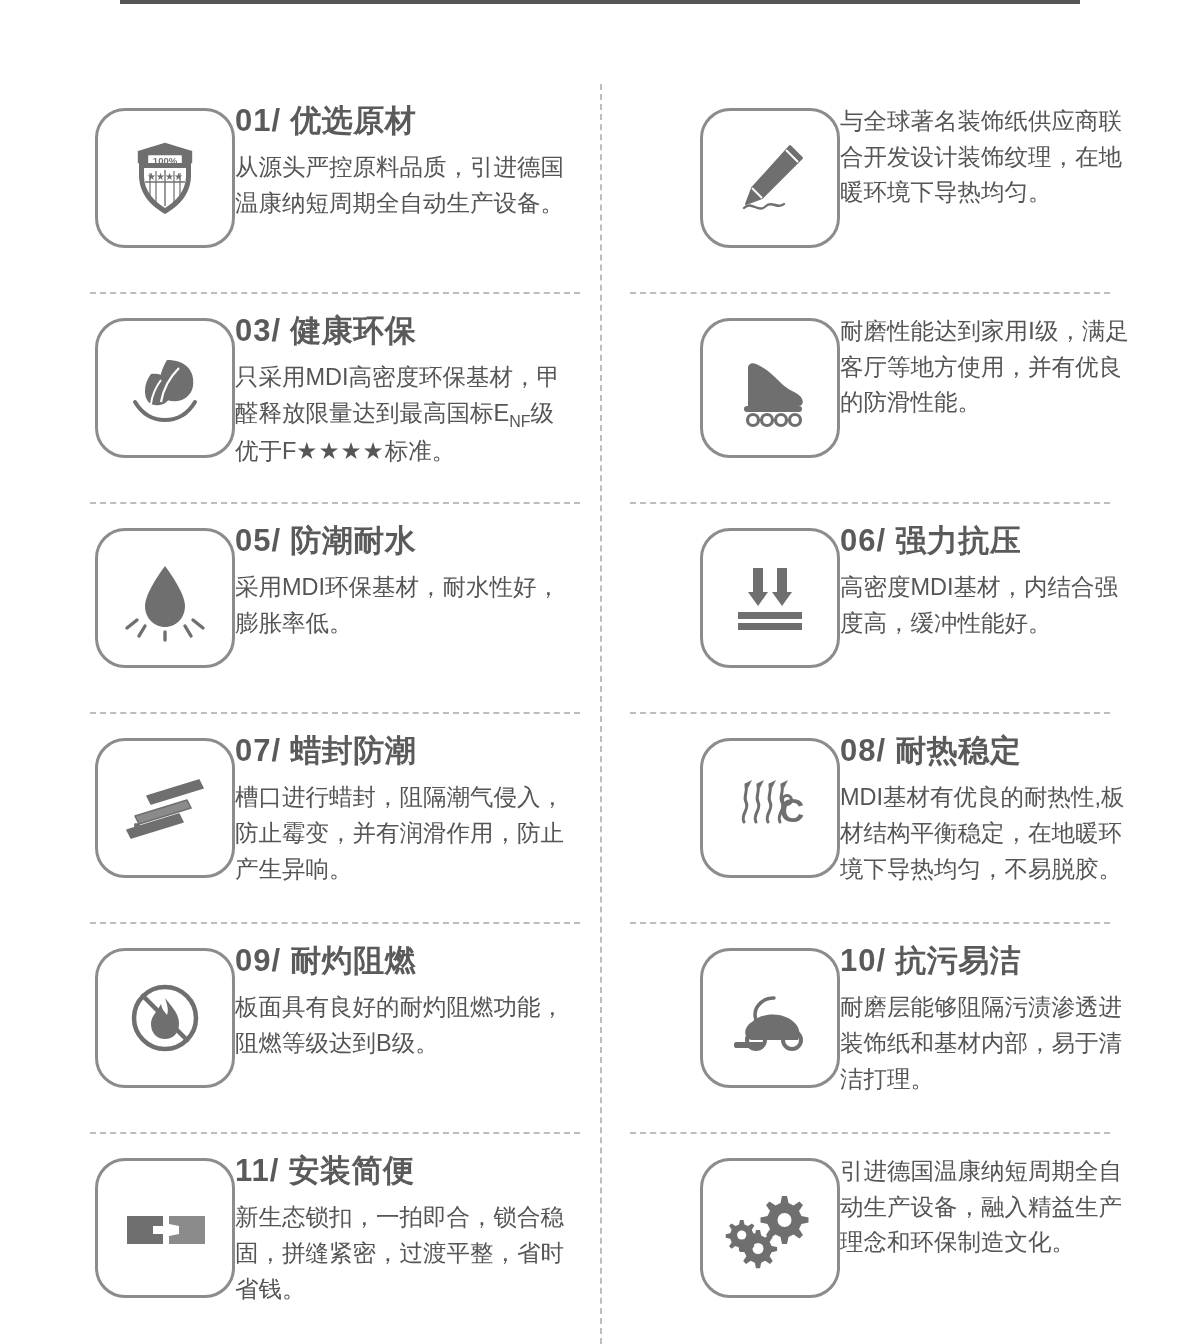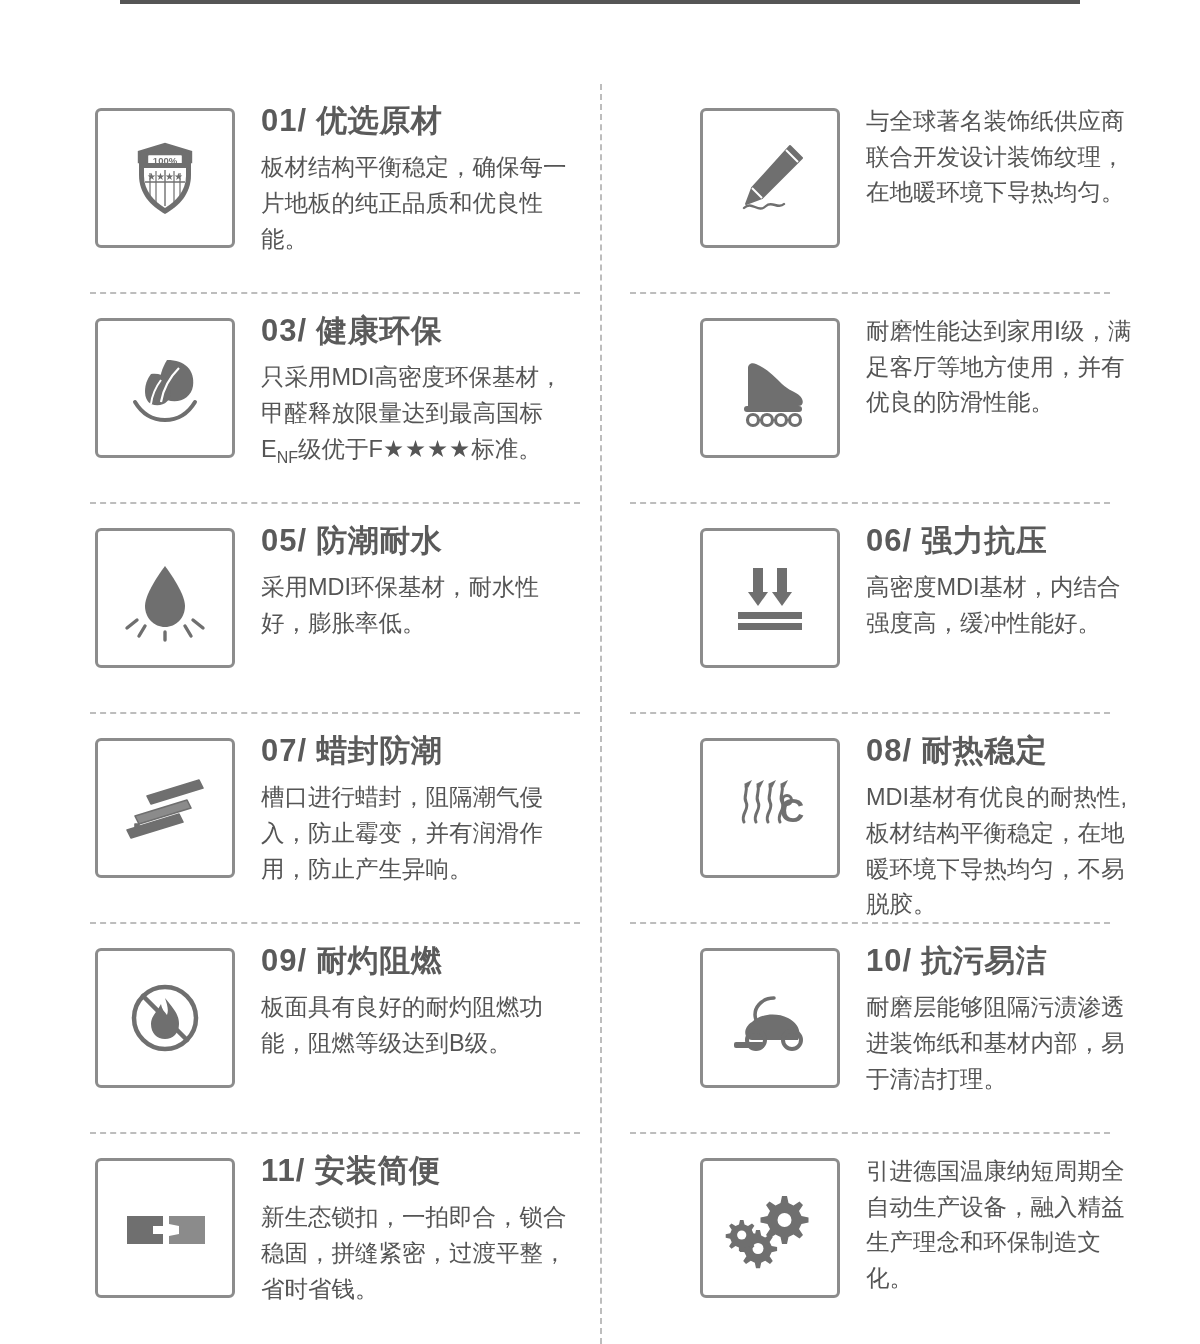--- a/index.html
+++ b/index.html
@@ -62,32 +62,31 @@
     top: 84px;
     left: 600px;
     height: 1260px;
     border-left: 2px dashed #bdbdbd;
   }
   .icon-box {
     flex: 0 0 auto;
     width: 140px;
     height: 140px;
     border: 3px solid #8c8c8c;
-    border-radius: 6px;
+    border-radius: 30px;
     box-sizing: border-box;
     display: flex;
     align-items: center;
     justify-content: center;
     margin-top: 6px;
   }
   .icon-box svg {
     display: block;
   }
   .text-wrap {
-    padding-left: 26px;
     padding-top: 2px;
   }
   .title {
     font-size: 31px;
     font-weight: bold;
     color: #5a5a5a;
     letter-spacing: 0.5px;
     line-height: 1.1;
     margin-bottom: 12px;
     white-space: nowrap;
@@ -133,21 +132,21 @@
           <text x="48" y="34" font-family="'Liberation Sans',sans-serif" font-size="9.5" font-weight="bold" text-anchor="middle">100%</text>
           <text x="48" y="50" font-family="'DejaVu Sans',sans-serif" font-size="10" text-anchor="middle">★★★★</text>
         </g>
       </svg>
     </div>
     <div class="text-wrap">
       <div class="title">
         <span class="num">01/</span>
         <span>优选原材</span>
       </div>
-      <div class="desc">板材结构平衡稳定，确保每一片地板的纯正品质和优良性能。</div>
+      <div class="desc">从源头严控原料品质，引进德国温康纳短周期全自动生产设备。</div>
     </div>
   </div>
 
   <div class="cell right hsep">
     <div class="icon-box">
       <svg width="96" height="96" viewBox="0 0 96 96">
         <g fill="#6f6f6f" stroke="#6f6f6f" stroke-width="2" stroke-linejoin="round">
           <path d="M68 16 L80 28 L40 68 L24 74 L30 58 Z" fill="#6f6f6f"></path>
           <path d="M30 58 L40 68" stroke="#ffffff" stroke-width="2"></path>
           <path d="M64 20 L76 32" stroke="#ffffff" stroke-width="2"></path>

